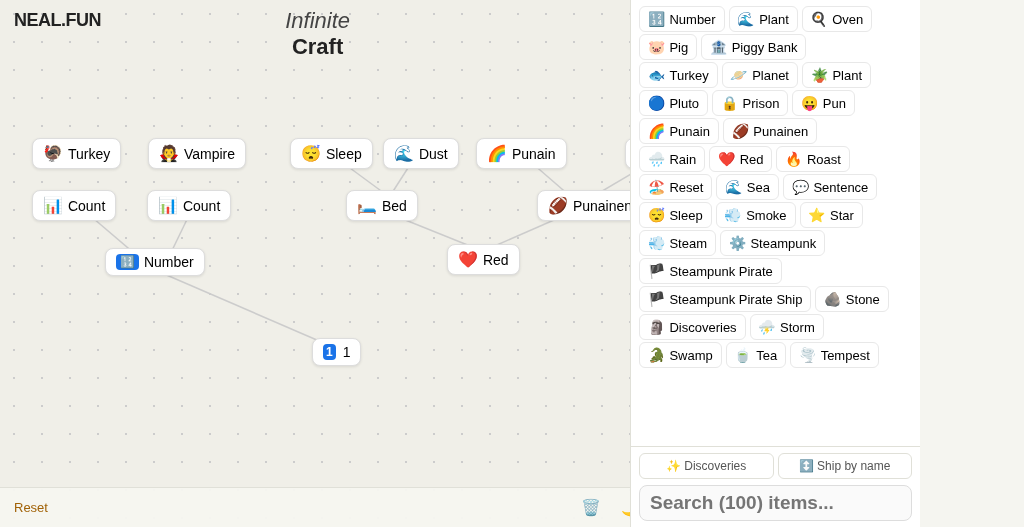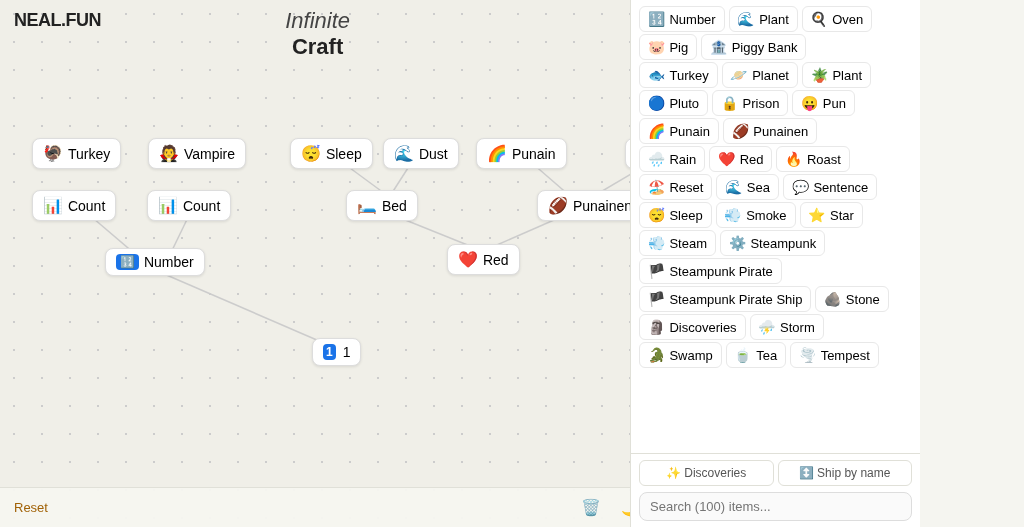--- a/index.html
+++ b/index.html
@@ -190,24 +190,25 @@
       justify-content: center;
       gap: 3px;
       color: #555;
     }
 
     #search-bar {
       width: 100%;
       padding: 6px 10px;
       border: 1px solid #ddd;
       border-radius: 8px;
-      font-size: 13px;
+      font-size: 19px;
       color: #888;
       outline: none;
       background: #fafafa;
+      font-weight: bold;
     }
 
     
     .number-item {
       background: #1a73e8;
       color: white;
       border-radius: 4px;
       padding: 1px 4px;
       font-size: 12px;
       font-weight: 700;

